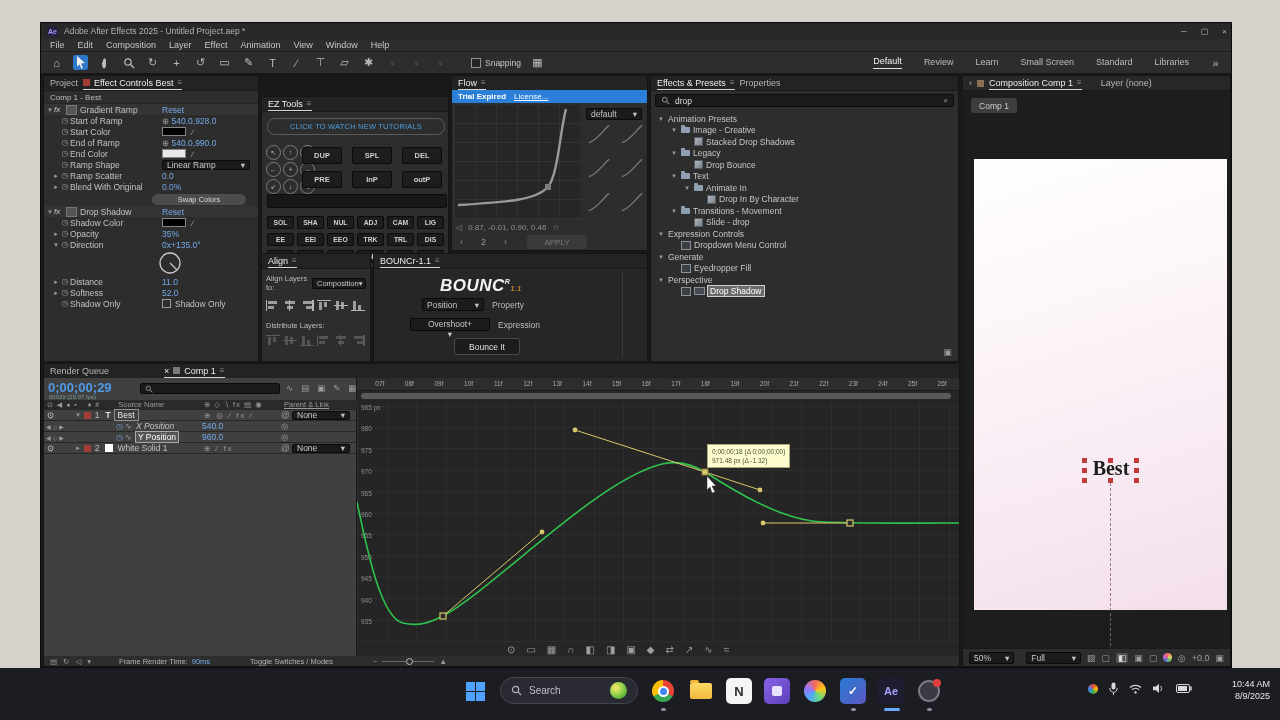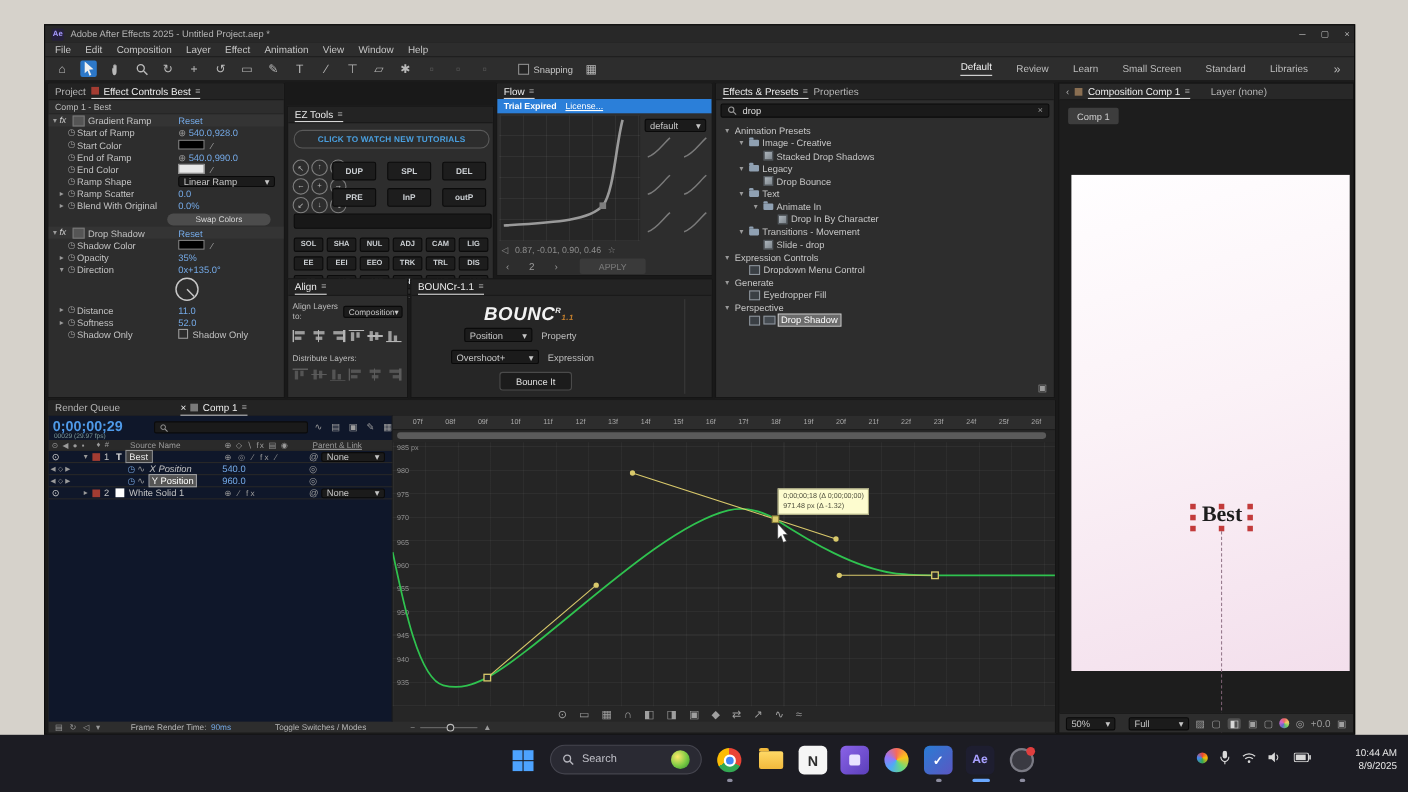--- a/index.html
+++ b/index.html
@@ -42,21 +42,21 @@
   .swatch{width:22px;height:7px;border:1px solid #888;}
   .dropper{width:8px;height:8px;margin-left:6px;color:#aaa;font-size:8px;}
   
   .ezbtn{background:#1d1d1d;border:1px solid #0b0b0b;border-radius:2px;color:#ccd0d4;font-weight:bold;display:flex;align-items:center;justify-content:center;}
   #ezgrid{display:grid;grid-template-columns:repeat(6,27px);grid-auto-rows:13px;gap:4px 3px;position:absolute;left:5px;top:104px;}
   #ezgrid .ezbtn{font-size:6.8px;}
   #ezbig{display:grid;grid-template-columns:repeat(3,40px);grid-auto-rows:17px;gap:7px 10px;position:absolute;left:40px;top:35px;}
   #ezbig .ezbtn{font-size:7.5px;}
   #dpad{position:absolute;left:4px;top:33px;display:grid;grid-template-columns:repeat(3,15px);grid-auto-rows:15px;gap:2px;}
   #dpad span{width:13px;height:13px;border:1px solid #7d7d7d;border-radius:50%;color:#b9b9b9;font-size:7px;display:flex;align-items:center;justify-content:center;}
-  .ezbanner{position:absolute;left:5px;top:6px;width:176px;height:15px;border:1px solid #5a5a5a;border-radius:8px;display:flex;align-items:center;justify-content:center;font-size:7.5px;font-weight:bold;color:#4aa0e0;letter-spacing:.2px;}
+  .ezbanner{position:absolute;left:5px;top:6px;width:176px;height:15px;border:1px solid #5a5a5a;border-radius:8px;display:flex;align-items:center;justify-content:center;font-size:7.5px;font-weight:normal;color:#4aa0e0;letter-spacing:.2px;}
   .ezbar{position:absolute;left:5px;top:82px;width:178px;height:12px;background:#181818;border:1px solid #0c0c0c;border-radius:2px;}
   
   .trialbar{position:absolute;left:0;top:14px;width:100%;height:13px;background:#2b7fd9;color:#fff;display:flex;align-items:center;gap:8px;padding:0 6px;box-sizing:border-box;font-size:8px;font-weight:bold;}
   .trialbar .lic{font-weight:normal;text-decoration:underline;}
   #flowgraph{position:absolute;left:2px;top:29px;width:128px;height:114px;background:
     repeating-linear-gradient(0deg,rgba(255,255,255,.05) 0 1px,transparent 1px 19px),
     repeating-linear-gradient(90deg,rgba(255,255,255,.05) 0 1px,transparent 1px 21px),#262626;}
   .fthumbs{position:absolute;left:134px;top:46px;display:grid;grid-template-columns:repeat(2,27px);grid-auto-rows:30px;gap:4px 6px;}
   .fthumb{width:26px;height:24px;}
   .fvals{position:absolute;left:4px;top:147px;display:flex;gap:6px;align-items:center;color:#8f8f8f;font-size:8px;}
@@ -93,21 +93,21 @@
   .blogo .ver{font-style:italic;font-size:7px;color:#c8822e;font-weight:bold;}
   
   #compcanvas{position:absolute;left:11px;top:83px;width:253px;height:451px;background:linear-gradient(163deg,#fffeff 0%,#fbf2f7 45%,#f3dfec 100%);}
   .besttxt{position:absolute;left:104px;top:298px;width:66px;text-align:center;font-family:"Liberation Serif",serif;font-weight:bold;font-size:20px;color:#1d1d1d;}
   .rh{position:absolute;width:5px;height:5px;background:#c23b3b;}
   .mopath{position:absolute;left:136px;top:324px;width:0;height:218px;border-left:1px dashed rgba(135,105,125,.85);}
   .compbar{position:absolute;left:0;bottom:0;width:100%;height:18px;background:#2d2d2d;border-top:1px solid #1a1a1a;display:flex;align-items:center;gap:6px;padding:0 6px;box-sizing:border-box;}
   .cbi{color:#9f9f9f;font-size:9px;}
   .cbi.hl{background:#505050;border-radius:2px;padding:0 2px;color:#d8d8d8;}
   
-  #tl-left{position:absolute;left:0;top:14px;width:313px;height:278px;background:#0f172a;border-right:1px solid #1a1a1a;box-sizing:border-box;padding-left:29px;}
+  #tl-left{position:absolute;left:0;top:14px;width:313px;height:278px;background:#404040;border-right:1px solid #1a1a1a;box-sizing:border-box;padding-left:29px;}
   .tlrow{position:absolute;left:0;width:313px;height:11px;display:flex;align-items:center;font-size:8.5px;color:#c2c2c2;border-bottom:1px solid #272727;box-sizing:border-box;}
   .nonedd{position:absolute;left:248px;width:58px;height:9px;}
   .tswitch{position:absolute;left:160px;color:#9a9a9a;font-size:7.5px;letter-spacing:2px;}
   .namebox{background:#3f3f3f;outline:1px solid #909090;padding:0 3px;color:#e8e8e8;}
   .nameboxY{background:#555;outline:1px solid #a8a8a8;padding:0 2px;color:#fff;}
   #graphwrap{position:absolute;left:313px;top:14px;width:603px;height:278px;background:#262626;}
   #ruler{position:absolute;left:0;top:0;width:603px;height:13px;background:#2d2d2d;border-bottom:1px solid #1c1c1c;display:flex;padding-left:8px;box-sizing:border-box;}
   #ruler span{flex:0 0 29.6px;text-align:center;font-size:6.5px;color:#a8a8a8;line-height:11px;}
   #navig{position:absolute;left:4px;top:15px;width:590px;height:6px;background:#5a5a5a;border-radius:3px;}
   #graph{position:absolute;left:0;top:24px;width:603px;height:240px;background:
@@ -606,21 +606,21 @@
         <span>BOUNC</span><sup>R</sup><span class="ver">1.1</span>
       </div>
       <div style="position:absolute;left:48px;top:44px;display:flex;align-items:center;gap:8px;">
         <span class="dd" style="width:62px;height:13px;">
             <span>Position</span>
             <span>▾</span>
           </span>
         <span style="font-size:8.5px;color:#bdbdbd;">Property</span>
       </div>
       <div style="position:absolute;left:36px;top:64px;display:flex;align-items:center;gap:8px;">
-        <span class="dd" style="width:80px;height:13px;">
+        <span class="dd" style="width:80px;height:13px;flex-direction:column;">
             <span>Overshoot+</span>
             <span>▾</span>
           </span>
         <span style="font-size:8.5px;color:#bdbdbd;">Expression</span>
       </div>
       <div style="position:absolute;left:80px;top:84px;width:64px;height:15px;background:#1c1c1c;border:1px solid #4a4a4a;border-radius:3px;display:flex;align-items:center;justify-content:center;font-size:8.5px;color:#e0e0e0;">Bounce It</div>
       <div style="position:absolute;left:248px;top:18px;height:86px;border-left:1px solid #3a3a3a;"></div>
     </div>
 
     <div class="panel" style="left:921px;top:52px;width:269px;height:592px;background:#1d1d1d;">

